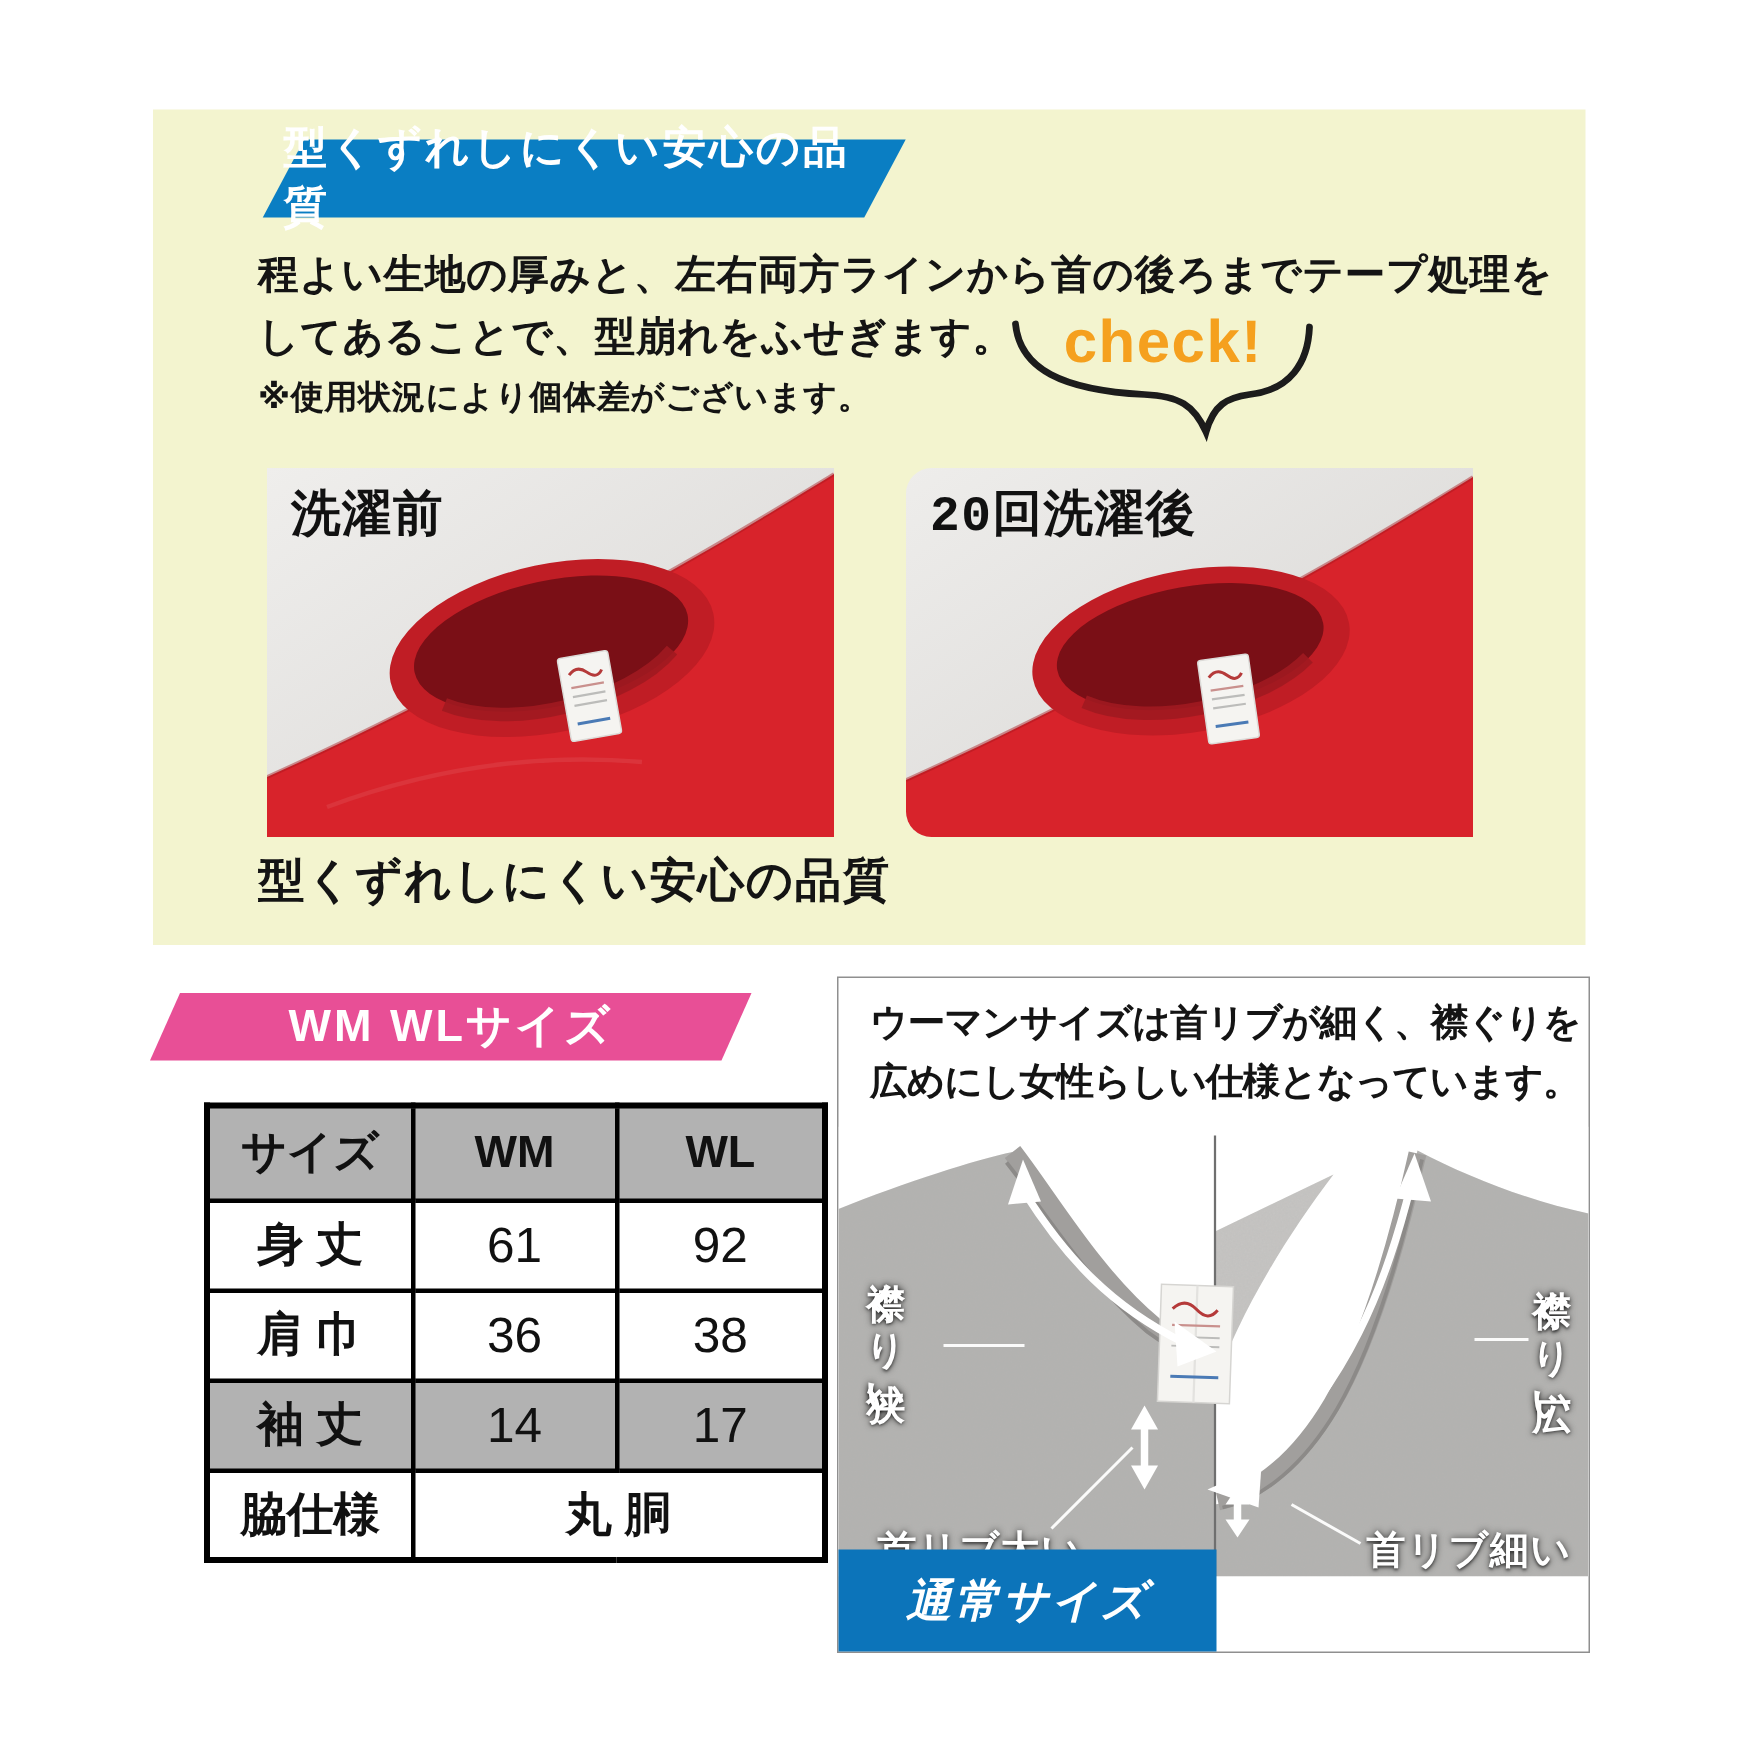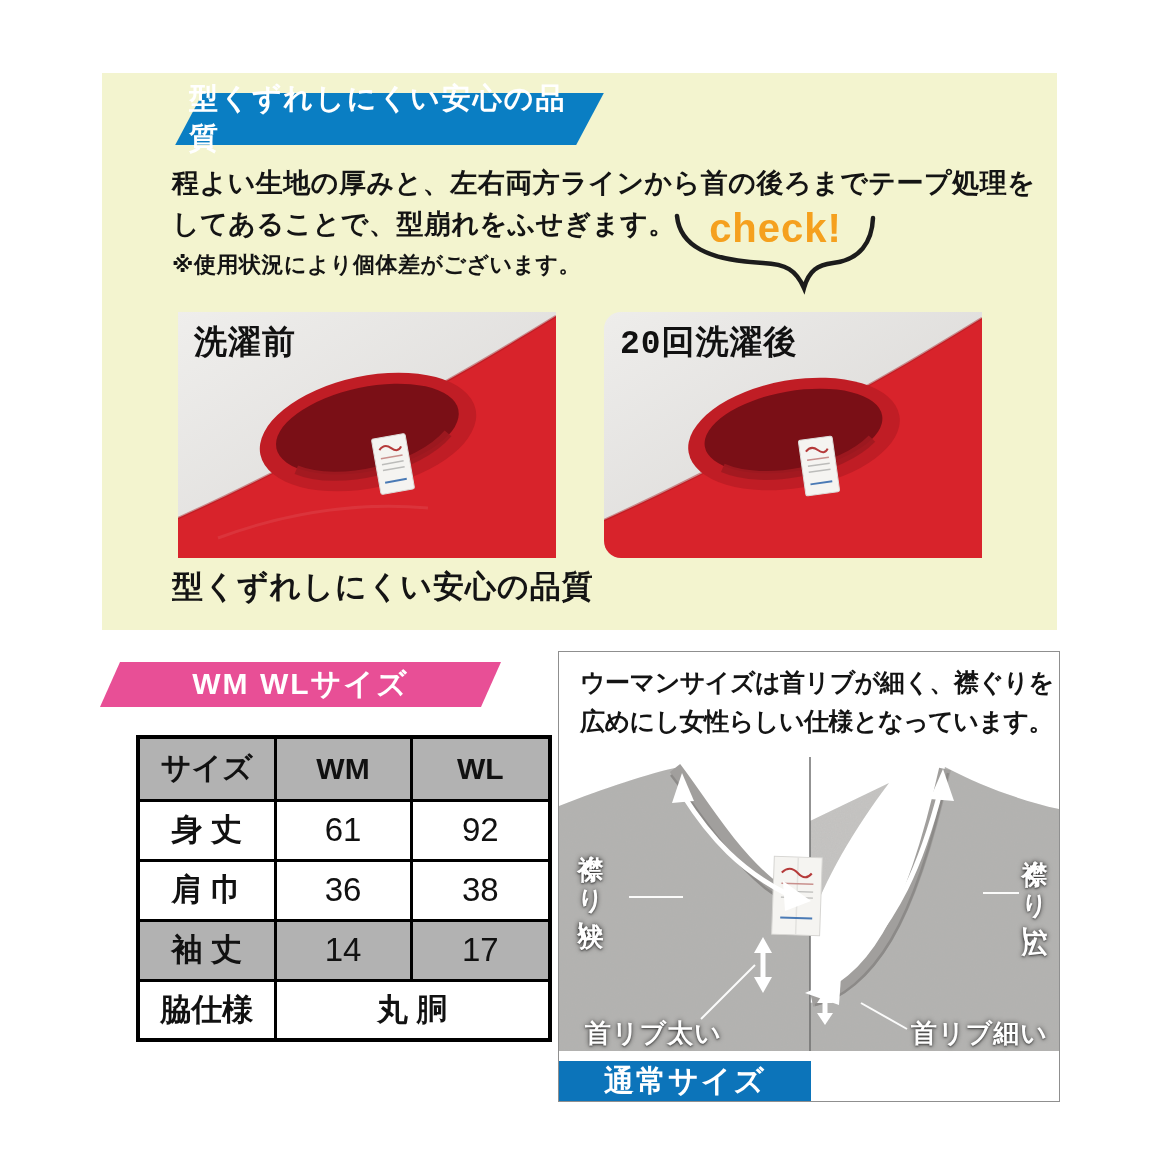--- a/index.html
+++ b/index.html
@@ -74,22 +74,22 @@
     text-shadow:0 0 5px rgba(0,0,0,.65),0 1px 2px rgba(0,0,0,.5);
   }
   .hlabel{
     position:absolute;color:#fff;font-size:26px;font-weight:800;letter-spacing:1px;
     text-shadow:0 0 5px rgba(0,0,0,.65),0 1px 2px rgba(0,0,0,.5);
   }
   .vlabel.lneck{left:15px;top:182px;}
   .vlabel.rneck{left:459px;top:187px;}
   .hlabel.lrib{left:26px;top:364px;}
   .hlabel.rrib{left:352px;top:364px;}
-  .bar{position:absolute;bottom:0;height:40px;display:flex;align-items:center;justify-content:center;
-    color:#fff;font-size:30px;font-weight:800;letter-spacing:2px;}
+  .bar{position:absolute;bottom:0;height:68px;display:flex;align-items:center;justify-content:center;
+    color:#fff;font-size:30px;font-weight:800;letter-spacing:2px;font-style:italic;}
   .bar.blue{left:0;width:252px;background:#0c74ba;}
   .bar.pink{left:252px;width:248px;background:#e9519a;}
 </style>
 </head>
 <body>
 
 <div class="abs cream">
 
   <div class="abs banner-blue" style="left:87px;top:20px;">
     <div class="inner">型くずれしにくい安心の品質</div>

